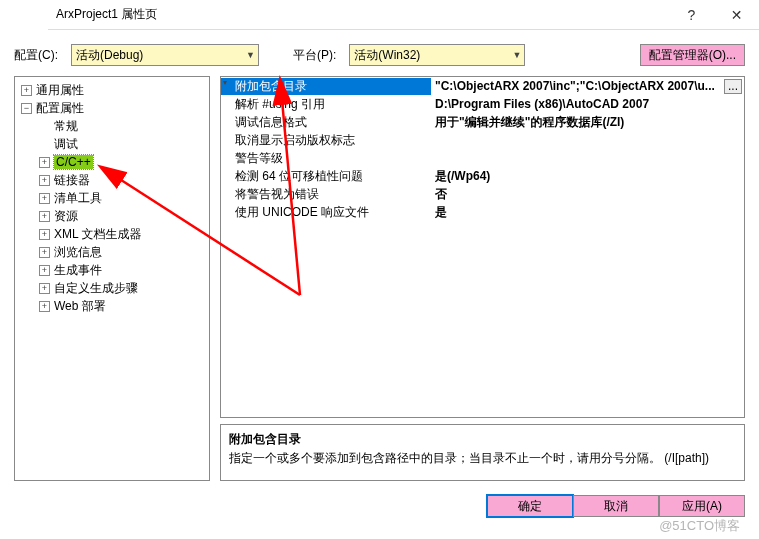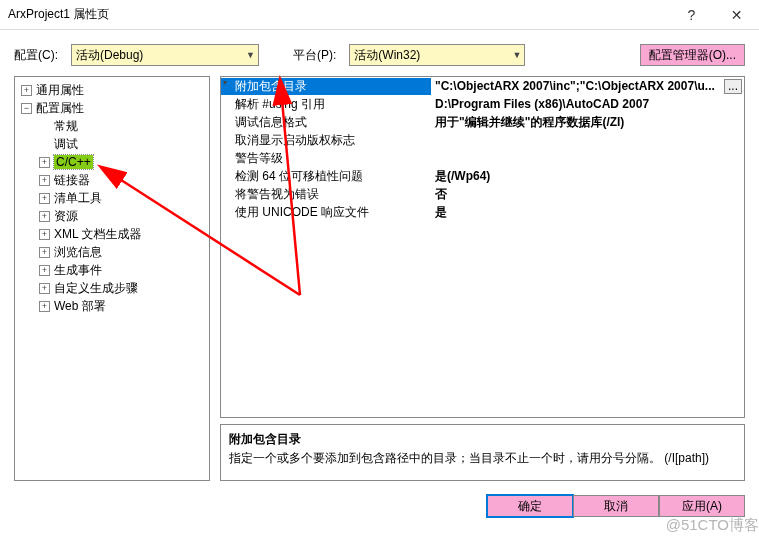--- a/index.html
+++ b/index.html
@@ -1,17 +1,17 @@
 <!DOCTYPE html>
 <html><head>
 <meta charset="utf-8">
 <style>
   * { box-sizing: border-box; font-family: "Microsoft YaHei", "Segoe UI", sans-serif; }
   body { margin: 0; background: #fff; width: 759px; height: 539px; overflow: hidden; font-size: 12px; color: #000; }
-  .titlebar { height: 30px; display: flex; align-items: center; padding: 0 0 0 8px; border-bottom: 1px solid #ddd; }
+  .titlebar { height: 30px; display: flex; align-items: center; padding: 0 0 0 8px; border-bottom: 1px solid #ddd; margin-left: 48px; }
   .titlebar .title { flex: 1; font-size: 12px; }
   .titlebar .btn { width: 45px; height: 29px; display: flex; align-items: center; justify-content: center; font-size: 14px; color: #333; }
   .toolbar { display: flex; align-items: center; padding: 14px 14px 10px 14px; gap: 13px; text-align: right; }
   .toolbar label { font-size: 12px; }
   .combo { border: 1px solid #888; background: #fef9c3; height: 22px; display: flex; align-items: center; padding: 0 4px; font-size: 12px; position: relative; }
   .combo .arrow { position: absolute; right: 3px; font-size: 9px; color: #444; }
   .combo.config { width: 188px; }
   .combo.platform { width: 176px; }
   .btn-std { border: 1px solid #888; background: #f9a8d4; height: 22px; padding: 0 8px; display: flex; align-items: center; font-size: 12px; }
   .spacer { flex: 1; }
@@ -31,21 +31,21 @@
   .grid-row .v { flex: 1; padding-left: 4px; font-weight: bold; white-space: nowrap; overflow: hidden; }
   .grid-row.sel .k { background: #0078d7; color: #fff; }
   .grid-row.sel .v { font-weight: bold; }
   .grid-row.sel .v .dots { float: right; border: 1px solid #888; background: #eee; width: 18px; text-align: center; margin-right: 2px; font-weight: normal; line-height: 13px; }
   .grid-row .drop { position: absolute; left: 2px; font-size: 8px; color: #444; }
   .desc-panel { border: 1px solid #888; height: 57px; padding: 6px 8px; font-size: 12px; }
   .desc-panel .dt { font-weight: bold; margin-bottom: 2px; }
   .footer { display: flex; justify-content: flex-end; padding: 14px 14px 0 0; }
   .footer .btn-std { width: 86px; justify-content: center; }
   .footer .btn-std.primary { border: 1px solid #0078d7; outline: 1px solid #0078d7; }
-  .watermark { position: fixed; right: 0; bottom: 4px; font-size: 15px; color: rgba(120,120,120,0.55); pointer-events: none; }
+  .watermark { position: fixed; right: 19px; bottom: 4px; font-size: 13px; color: rgba(120,120,120,0.55); pointer-events: none; }
   .arrow-svg { position: absolute; top: 0; left: 0; pointer-events: none; }
 </style>
 </head>
 <body>
 
 <div class="titlebar">
   <span class="title">ArxProject1 属性页</span>
   <div class="btn">?</div>
   <div class="btn">✕</div>
 </div>

